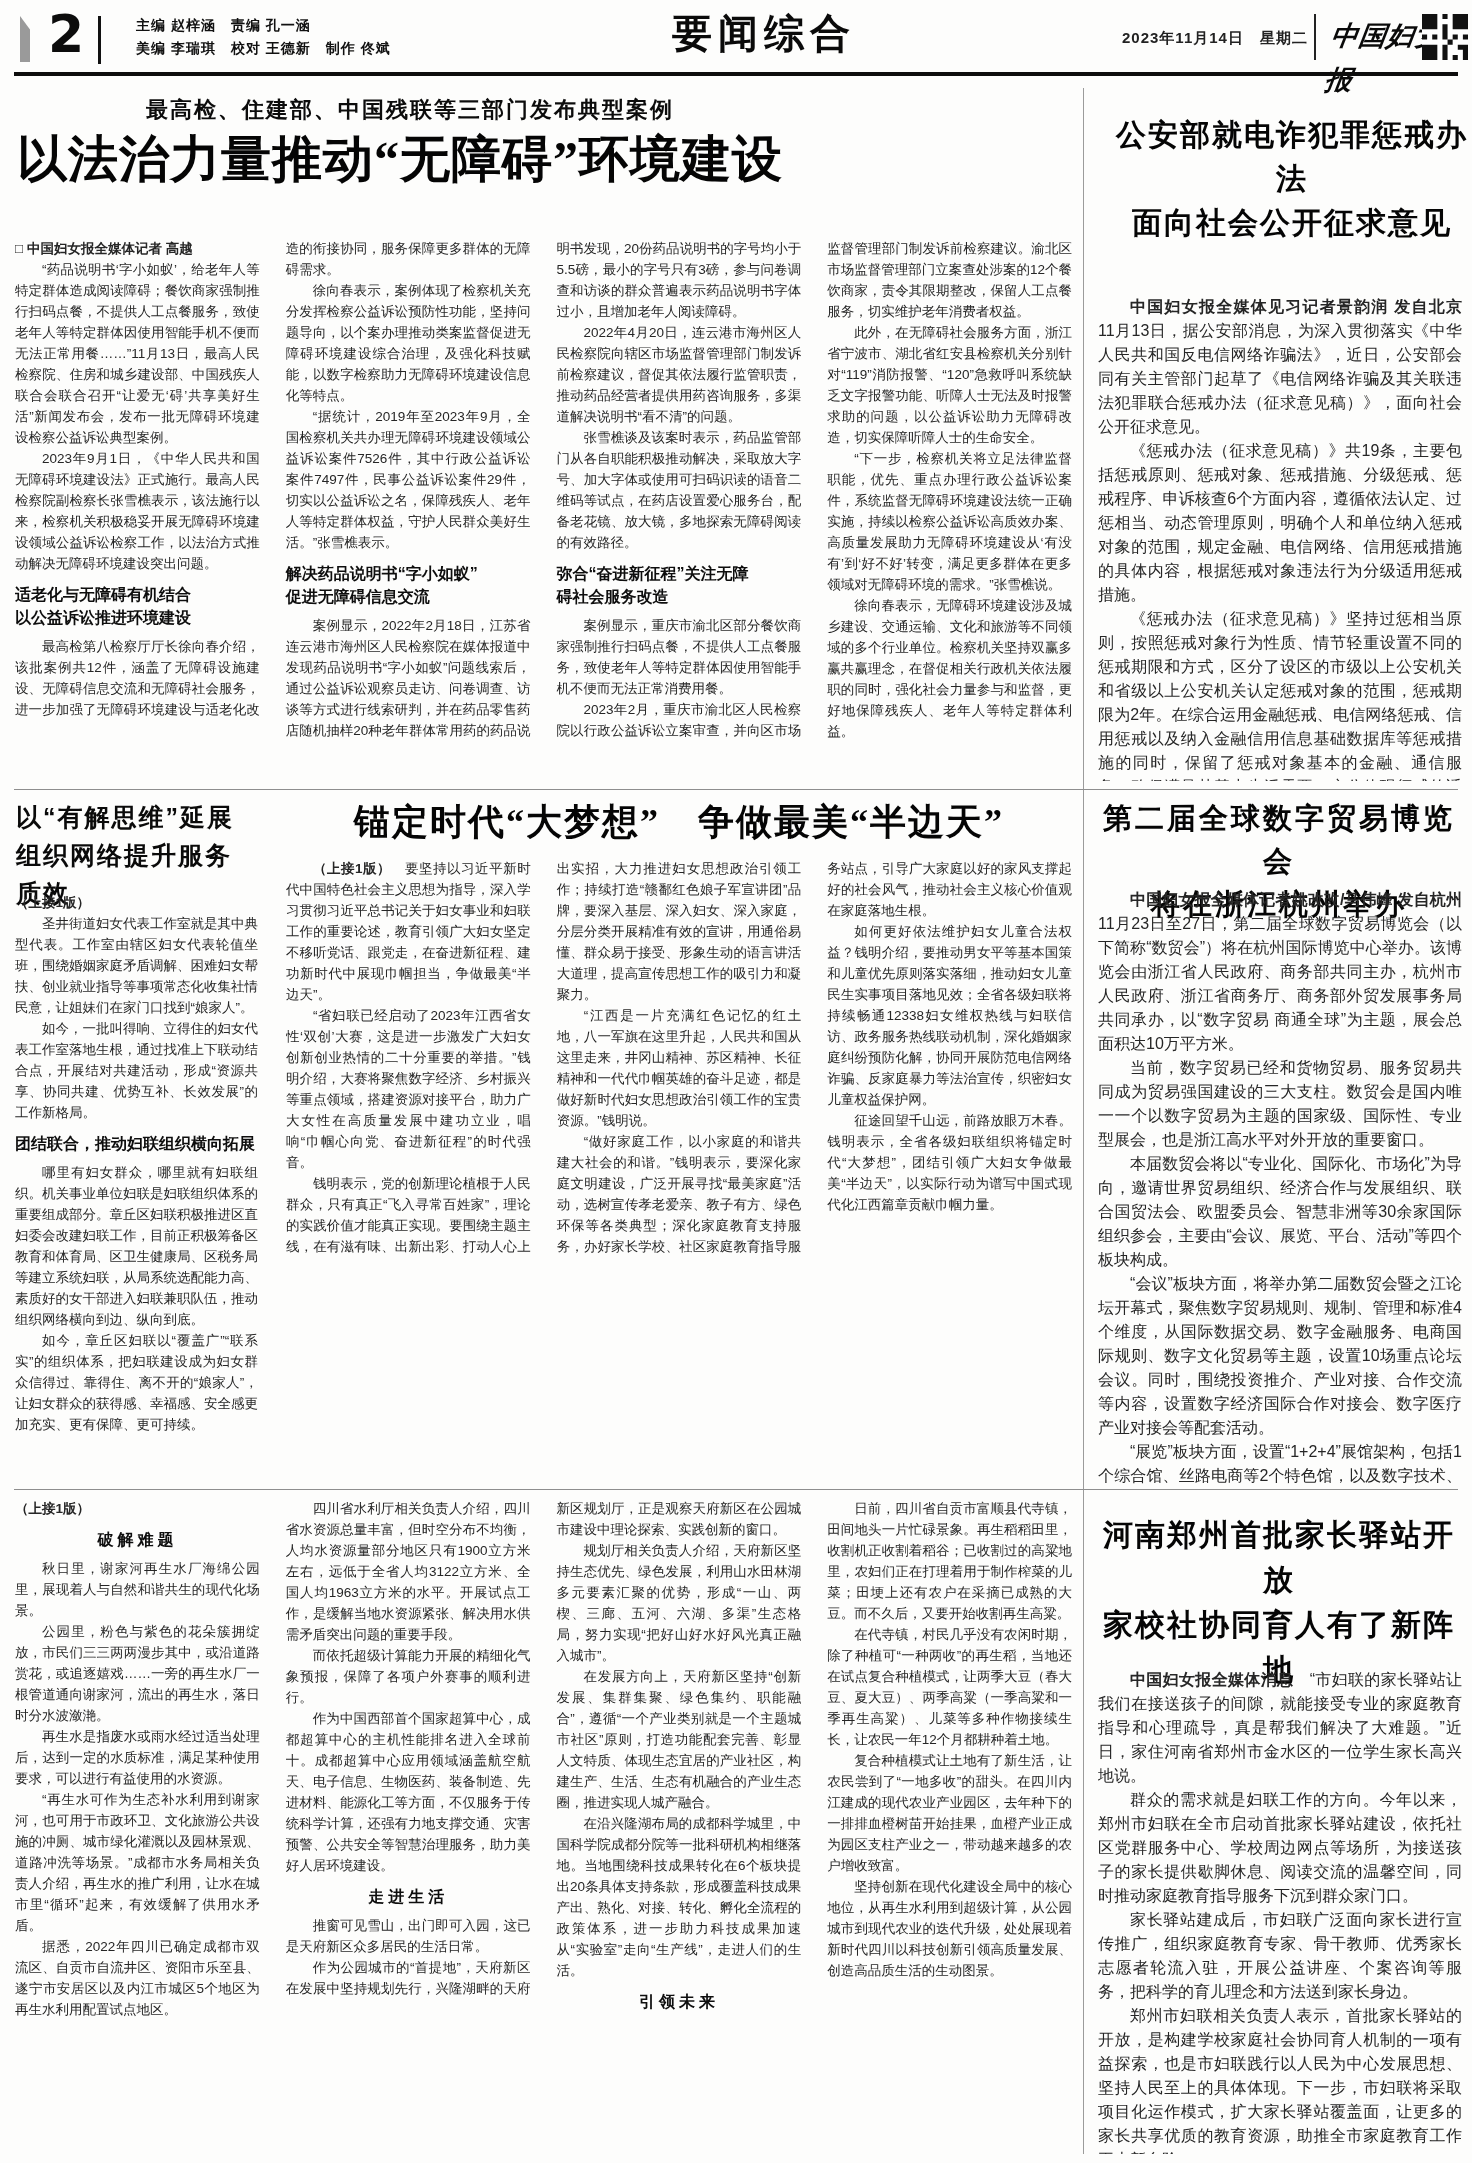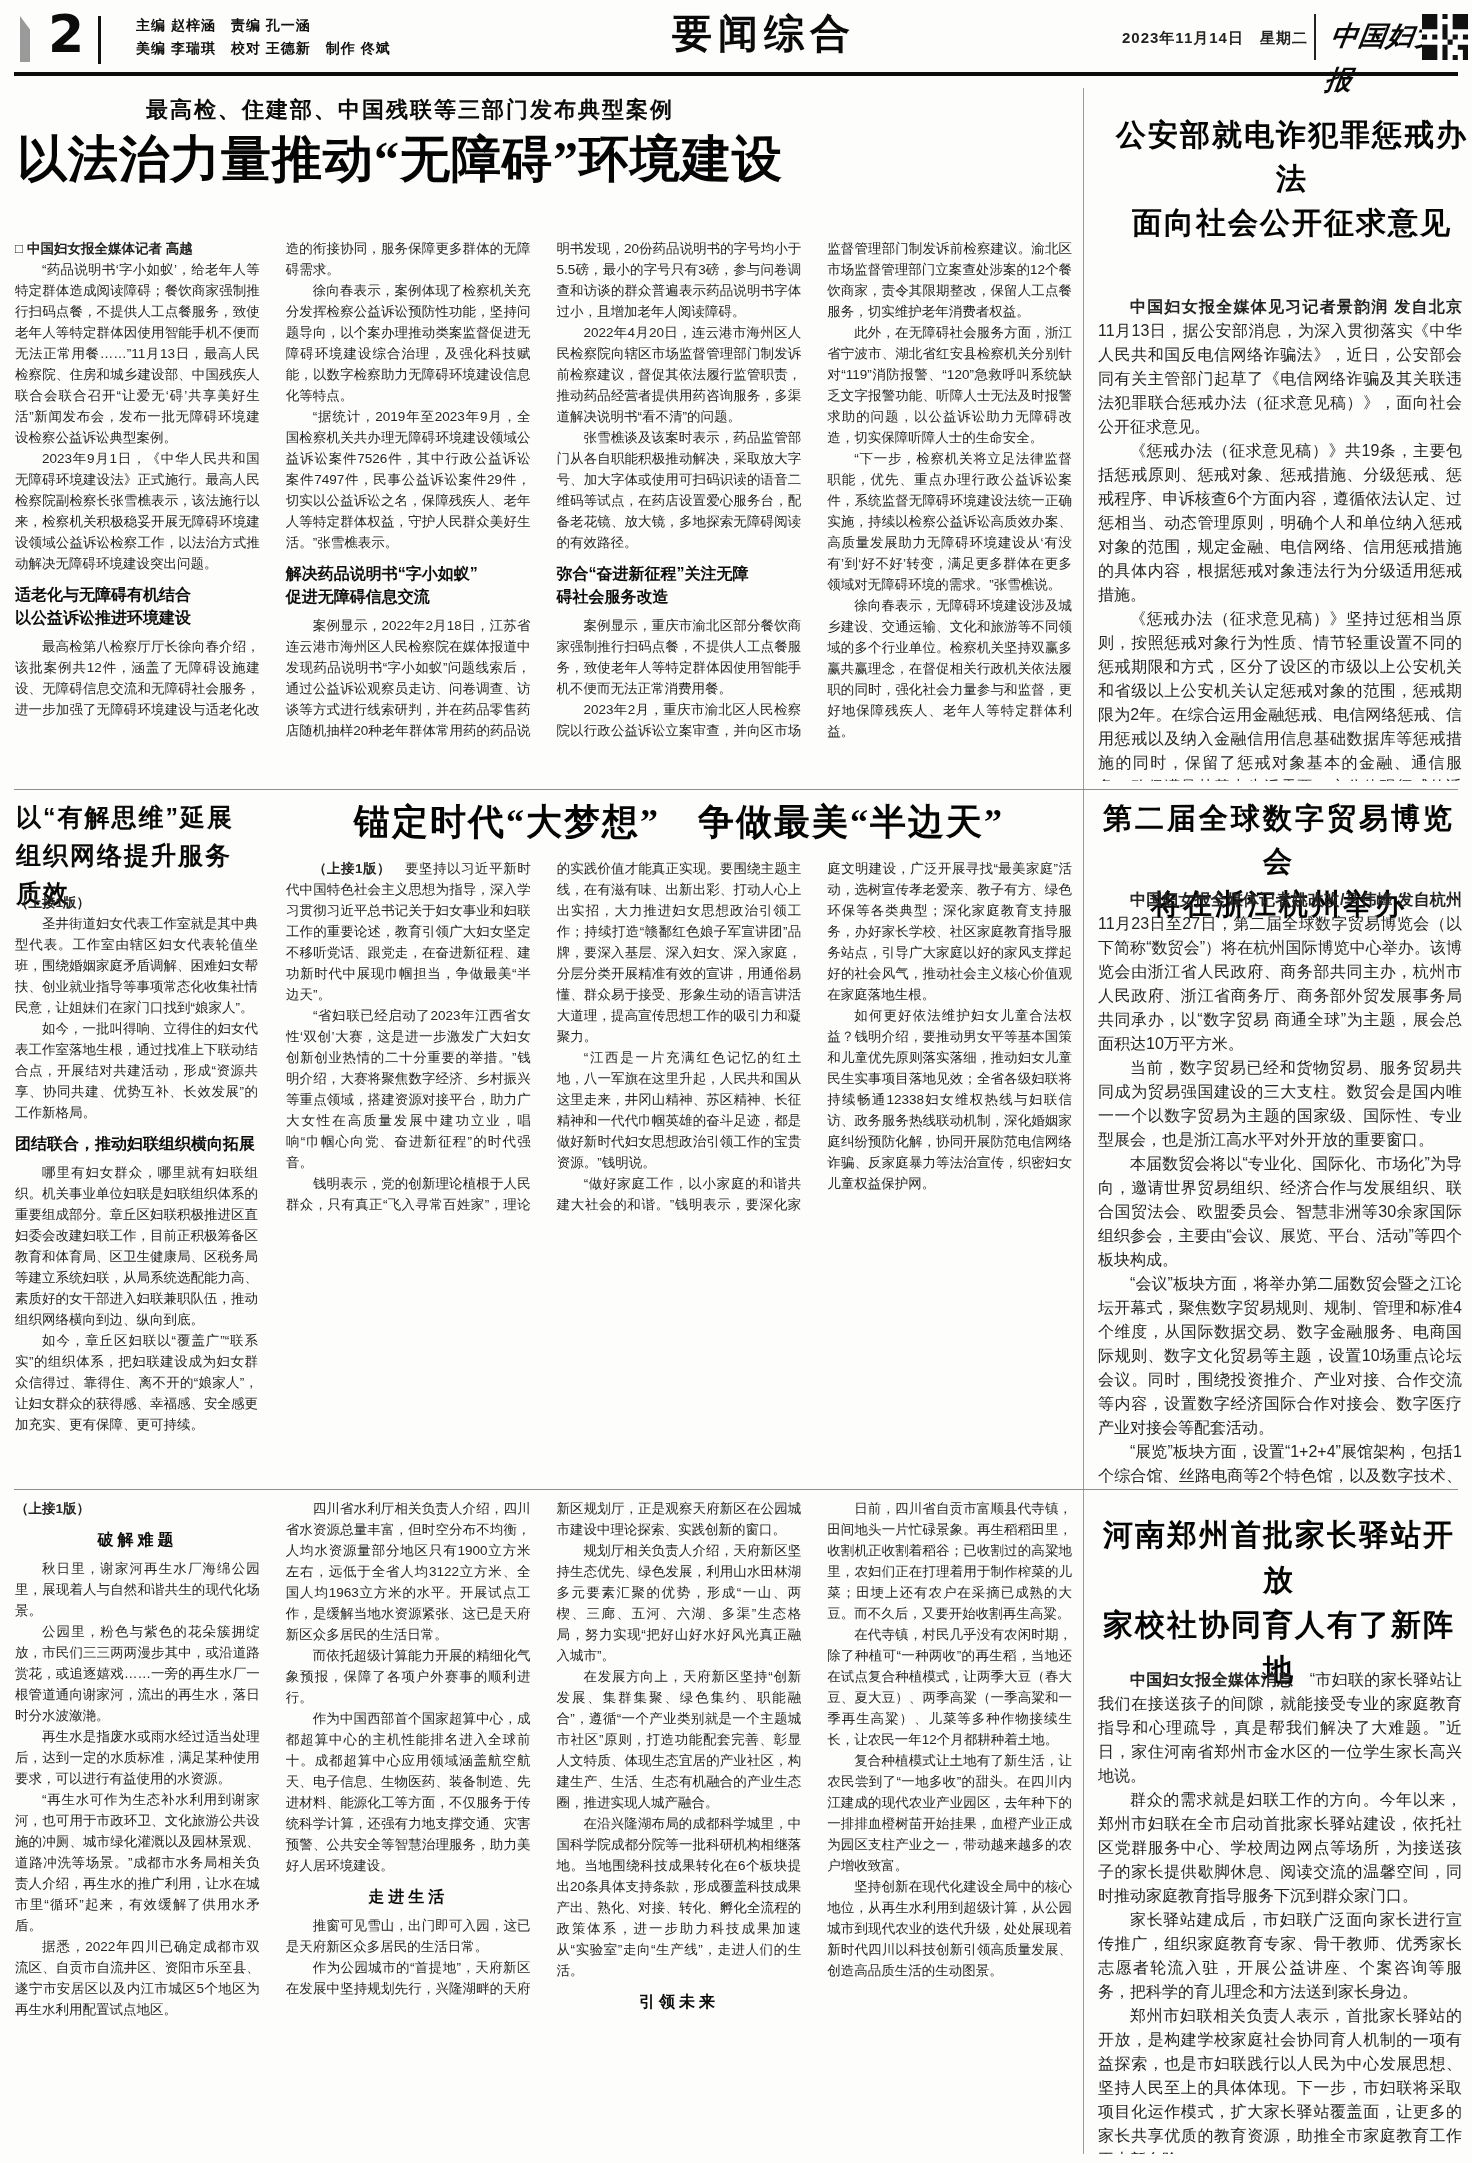--- a/index.html
+++ b/index.html
@@ -134,20 +134,21 @@
     </div>
 
   <h1 class="h-mc">锚定时代“大梦想”　争做最美“半边天”</h1>
   <div class="mc-body body">
       <p><b>（上接1版）　</b>要坚持以习近平新时代中国特色社会主义思想为指导，深入学习贯彻习近平总书记关于妇女事业和妇联工作的重要论述，教育引领广大妇女坚定不移听党话、跟党走，在奋进新征程、建功新时代中展现巾帼担当，争做最美“半边天”。</p>
       <p>“省妇联已经启动了2023年江西省女性‘双创’大赛，这是进一步激发广大妇女创新创业热情的二十分重要的举措。”钱明介绍，大赛将聚焦数字经济、乡村振兴等重点领域，搭建资源对接平台，助力广大女性在高质量发展中建功立业，唱响“巾帼心向党、奋进新征程”的时代强音。</p>
       <p>钱明表示，党的创新理论植根于人民群众，只有真正“飞入寻常百姓家”，理论的实践价值才能真正实现。要围绕主题主线，在有滋有味、出新出彩、打动人心上出实招，大力推进妇女思想政治引领工作；持续打造“赣鄱红色娘子军宣讲团”品牌，要深入基层、深入妇女、深入家庭，分层分类开展精准有效的宣讲，用通俗易懂、群众易于接受、形象生动的语言讲活大道理，提高宣传思想工作的吸引力和凝聚力。</p>
       <p>“江西是一片充满红色记忆的红土地，八一军旗在这里升起，人民共和国从这里走来，井冈山精神、苏区精神、长征精神和一代代巾帼英雄的奋斗足迹，都是做好新时代妇女思想政治引领工作的宝贵资源。”钱明说。</p>
       <p>“做好家庭工作，以小家庭的和谐共建大社会的和谐。”钱明表示，要深化家庭文明建设，广泛开展寻找“最美家庭”活动，选树宣传孝老爱亲、教子有方、绿色环保等各类典型；深化家庭教育支持服务，办好家长学校、社区家庭教育指导服务站点，引导广大家庭以好的家风支撑起好的社会风气，推动社会主义核心价值观在家庭落地生根。</p>
       <p>如何更好依法维护妇女儿童合法权益？钱明介绍，要推动男女平等基本国策和儿童优先原则落实落细，推动妇女儿童民生实事项目落地见效；全省各级妇联将持续畅通12338妇女维权热线与妇联信访、政务服务热线联动机制，深化婚姻家庭纠纷预防化解，协同开展防范电信网络诈骗、反家庭暴力等法治宣传，织密妇女儿童权益保护网。</p>
+      <p>征途回望千山远，前路放眼万木春。钱明表示，全省各级妇联组织将锚定时代“大梦想”，团结引领广大妇女争做最美“半边天”，以实际行动为谱写中国式现代化江西篇章贡献巾帼力量。</p>
     </div>
 
   <h2 class="h-mr">第二届全球数字贸易博览会
 将在浙江杭州举办</h2>
   <div class="mr-body body r">
       <p><b>中国妇女报全媒体记者姚改改/马伟峰 发自杭州　</b>11月23日至27日，第二届全球数字贸易博览会（以下简称“数贸会”）将在杭州国际博览中心举办。该博览会由浙江省人民政府、商务部共同主办，杭州市人民政府、浙江省商务厅、商务部外贸发展事务局共同承办，以“数字贸易 商通全球”为主题，展会总面积达10万平方米。</p>
       <p>当前，数字贸易已经和货物贸易、服务贸易共同成为贸易强国建设的三大支柱。数贸会是国内唯一一个以数字贸易为主题的国家级、国际性、专业型展会，也是浙江高水平对外开放的重要窗口。</p>
       <p>本届数贸会将以“专业化、国际化、市场化”为导向，邀请世界贸易组织、经济合作与发展组织、联合国贸法会、欧盟委员会、智慧非洲等30余家国际组织参会，主要由“会议、展览、平台、活动”等四个板块构成。</p>
       <p>“会议”板块方面，将举办第二届数贸会暨之江论坛开幕式，聚焦数字贸易规则、规制、管理和标准4个维度，从国际数据交易、数字金融服务、电商国际规则、数字文化贸易等主题，设置10场重点论坛会议。同时，围绕投资推介、产业对接、合作交流等内容，设置数字经济国际合作对接会、数字医疗产业对接会等配套活动。</p>
       <p>“展览”板块方面，设置“1+2+4”展馆架构，包括1个综合馆、丝路电商等2个特色馆，以及数字技术、数字服务等4个数字产业馆。</p>
@@ -155,21 +156,21 @@
     </div>
 
   <div class="bl-body body">
       <p class="lb">（上接1版）</p>
       <h3 class="sub c">破解难题</h3>
       <p>秋日里，谢家河再生水厂海绵公园里，展现着人与自然和谐共生的现代化场景。</p>
       <p>公园里，粉色与紫色的花朵簇拥绽放，市民们三三两两漫步其中，或沿道路赏花，或追逐嬉戏……一旁的再生水厂一根管道通向谢家河，流出的再生水，落日时分水波潋滟。</p>
       <p>再生水是指废水或雨水经过适当处理后，达到一定的水质标准，满足某种使用要求，可以进行有益使用的水资源。</p>
       <p>“再生水可作为生态补水利用到谢家河，也可用于市政环卫、文化旅游公共设施的冲厕、城市绿化灌溉以及园林景观、道路冲洗等场景。”成都市水务局相关负责人介绍，再生水的推广利用，让水在城市里“循环”起来，有效缓解了供用水矛盾。</p>
       <p>据悉，2022年四川已确定成都市双流区、自贡市自流井区、资阳市乐至县、遂宁市安居区以及内江市城区5个地区为再生水利用配置试点地区。</p>
-      <p>四川省水利厅相关负责人介绍，四川省水资源总量丰富，但时空分布不均衡，人均水资源量部分地区只有1900立方米左右，远低于全省人均3122立方米、全国人均1963立方米的水平。开展试点工作，是缓解当地水资源紧张、这已是天府新区众多居民的生活日常。</p>
+      <p>四川省水利厅相关负责人介绍，四川省水资源总量丰富，但时空分布不均衡，人均水资源量部分地区只有1900立方米左右，远低于全省人均3122立方米、全国人均1963立方米的水平。开展试点工作，是缓解当地水资源紧张、解决用水供需矛盾突出问题的重要手段。</p>
       <p>而依托超级计算能力开展的精细化气象预报，保障了各项户外赛事的顺利进行。</p>
       <p>作为中国西部首个国家超算中心，成都超算中心的主机性能排名进入全球前十。成都超算中心应用领域涵盖航空航天、电子信息、生物医药、装备制造、先进材料、能源化工等方面，不仅服务于传统科学计算，还强有力地支撑交通、灾害预警、公共安全等智慧治理服务，助力美好人居环境建设。</p>
       <h3 class="sub c">走进生活</h3>
       <p>推窗可见雪山，出门即可入园，这已是天府新区众多居民的生活日常。</p>
       <p>作为公园城市的“首提地”，天府新区在发展中坚持规划先行，兴隆湖畔的天府新区规划厅，正是观察天府新区在公园城市建设中理论探索、实践创新的窗口。</p>
       <p>规划厅相关负责人介绍，天府新区坚持生态优先、绿色发展，利用山水田林湖多元要素汇聚的优势，形成“一山、两楔、三廊、五河、六湖、多渠”生态格局，努力实现“把好山好水好风光真正融入城市”。</p>
       <p>在发展方向上，天府新区坚持“创新发展、集群集聚、绿色集约、职能融合”，遵循“一个产业类别就是一个主题城市社区”原则，打造功能配套完善、彰显人文特质、体现生态宜居的产业社区，构建生产、生活、生态有机融合的产业生态圈，推进实现人城产融合。</p>
       <p>在沿兴隆湖布局的成都科学城里，中国科学院成都分院等一批科研机构相继落地。当地围绕科技成果转化在6个板块提出20条具体支持条款，形成覆盖科技成果产出、熟化、对接、转化、孵化全流程的政策体系，进一步助力科技成果加速从“实验室”走向“生产线”，走进人们的生活。</p>
       <h3 class="sub c">引领未来</h3>
       <p>日前，四川省自贡市富顺县代寺镇，田间地头一片忙碌景象。再生稻稻田里，收割机正收割着稻谷；已收割过的高粱地里，农妇们正在打理着用于制作榨菜的儿菜；田埂上还有农户在采摘已成熟的大豆。而不久后，又要开始收割再生高粱。</p>

